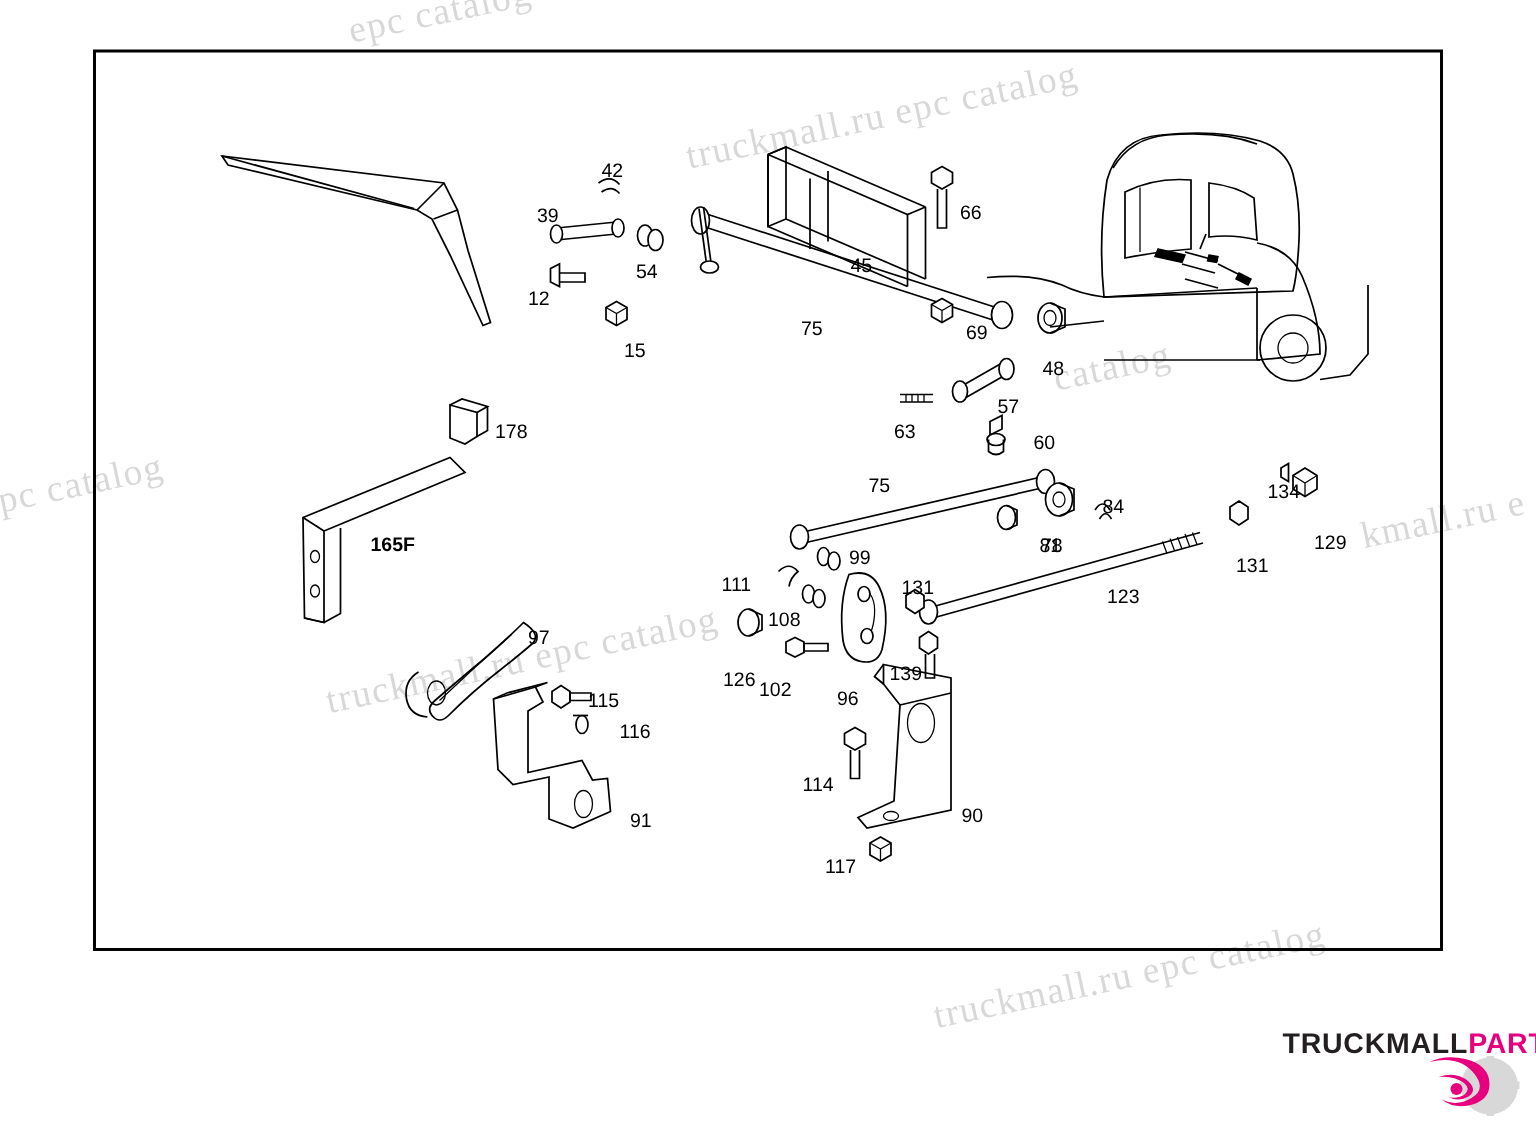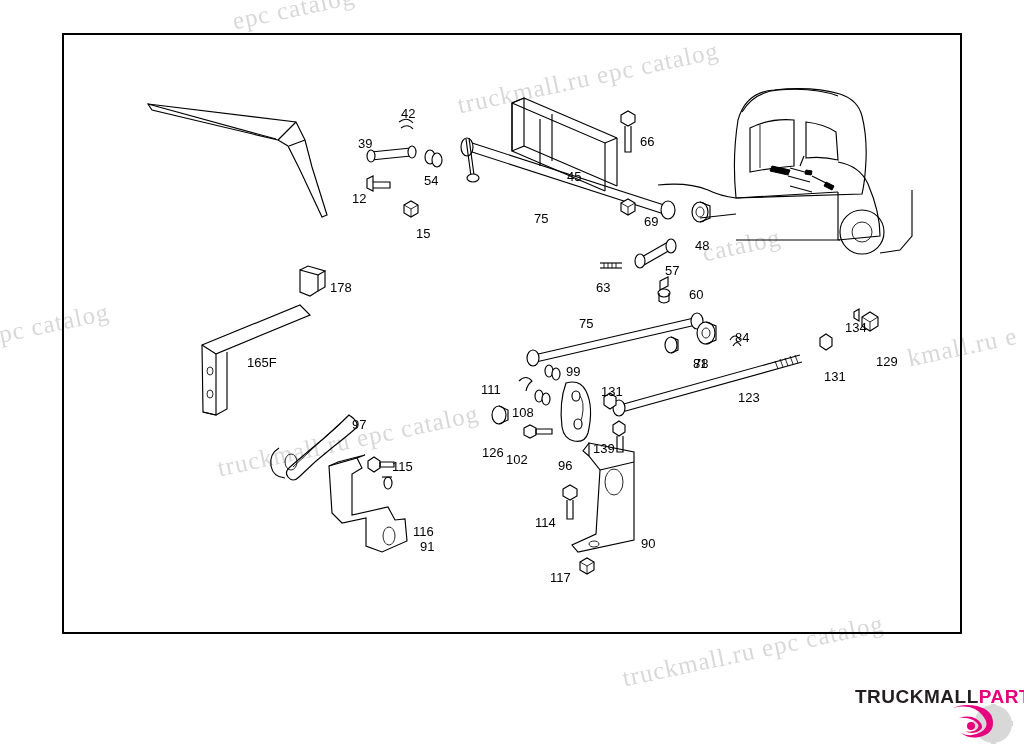--- a/index.html
+++ b/index.html
@@ -326,37 +326,37 @@
     <div class="cal" style="left:534px;top:212px;">75</div>
     <div class="cal" style="left:644px;top:215px;">69</div>
     <div class="cal" style="left:695px;top:239px;">48</div>
     <div class="cal" style="left:665px;top:264px;">57</div>
     <div class="cal" style="left:596px;top:281px;">63</div>
     <div class="cal" style="left:689px;top:288px;">60</div>
     <div class="cal" style="left:330px;top:281px;">178</div>
     <div class="cal" style="left:845px;top:301px;margin-top:20px;">134</div>
     <div class="cal" style="left:579px;top:317px;">75</div>
     <div class="cal" style="left:735px;top:331px;">84</div>
-    <div class="cal" style="left:247px;top:356px;">165F</div>
+    <div class="cal" style="left:247px;top:356px;font-weight:bold;">165F</div>
     <div class="cal" style="left:876px;top:355px;">129</div>
     <div class="cal" style="left:666px;top:357px;margin-left:27px;">81</div>
     <div class="cal" style="left:694px;top:357px;">78</div>
     <div class="cal" style="left:566px;top:365px;">99</div>
     <div class="cal" style="left:824px;top:370px;">131</div>
     <div class="cal" style="left:481px;top:383px;">111</div>
     <div class="cal" style="left:601px;top:385px;">131</div>
     <div class="cal" style="left:738px;top:391px;">123</div>
     <div class="cal" style="left:512px;top:406px;">108</div>
     <div class="cal" style="left:352px;top:418px;">97</div>
     <div class="cal" style="left:482px;top:446px;">126</div>
     <div class="cal" style="left:506px;top:453px;">102</div>
     <div class="cal" style="left:593px;top:442px;">139</div>
     <div class="cal" style="left:558px;top:459px;">96</div>
     <div class="cal" style="left:392px;top:460px;">115</div>
-    <div class="cal" style="left:413px;top:481px;margin-top:44px;">116</div>
+    <div class="cal" style="left:413px;top:481px;">116</div>
     <div class="cal" style="left:535px;top:516px;">114</div>
     <div class="cal" style="left:420px;top:540px;">91</div>
     <div class="cal" style="left:641px;top:537px;">90</div>
     <div class="cal" style="left:550px;top:571px;">117</div>
   </div>
 
   <div id="logo">
     <div class="lg-text"><span>TRUCKMALL</span><span class="accent">PARTS</span></div>
     <svg class="lg-mark" viewBox="0 0 66 44">
       <g fill="#d8d8d8">

